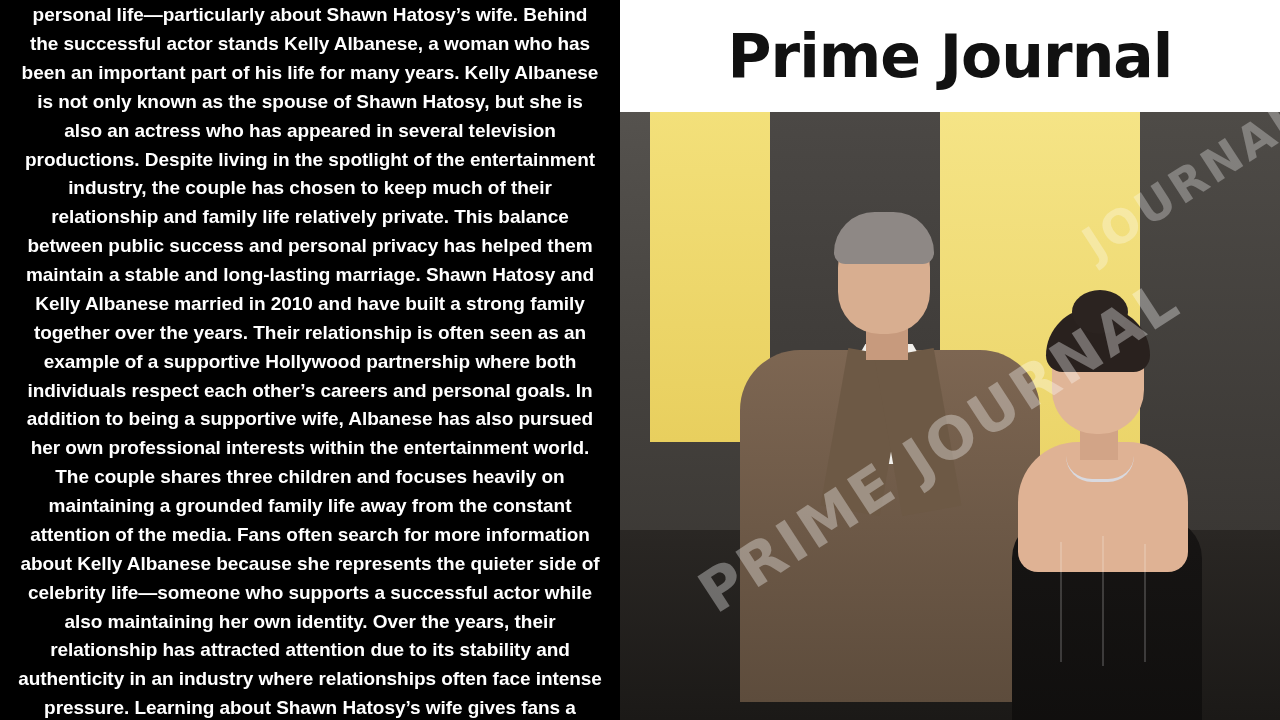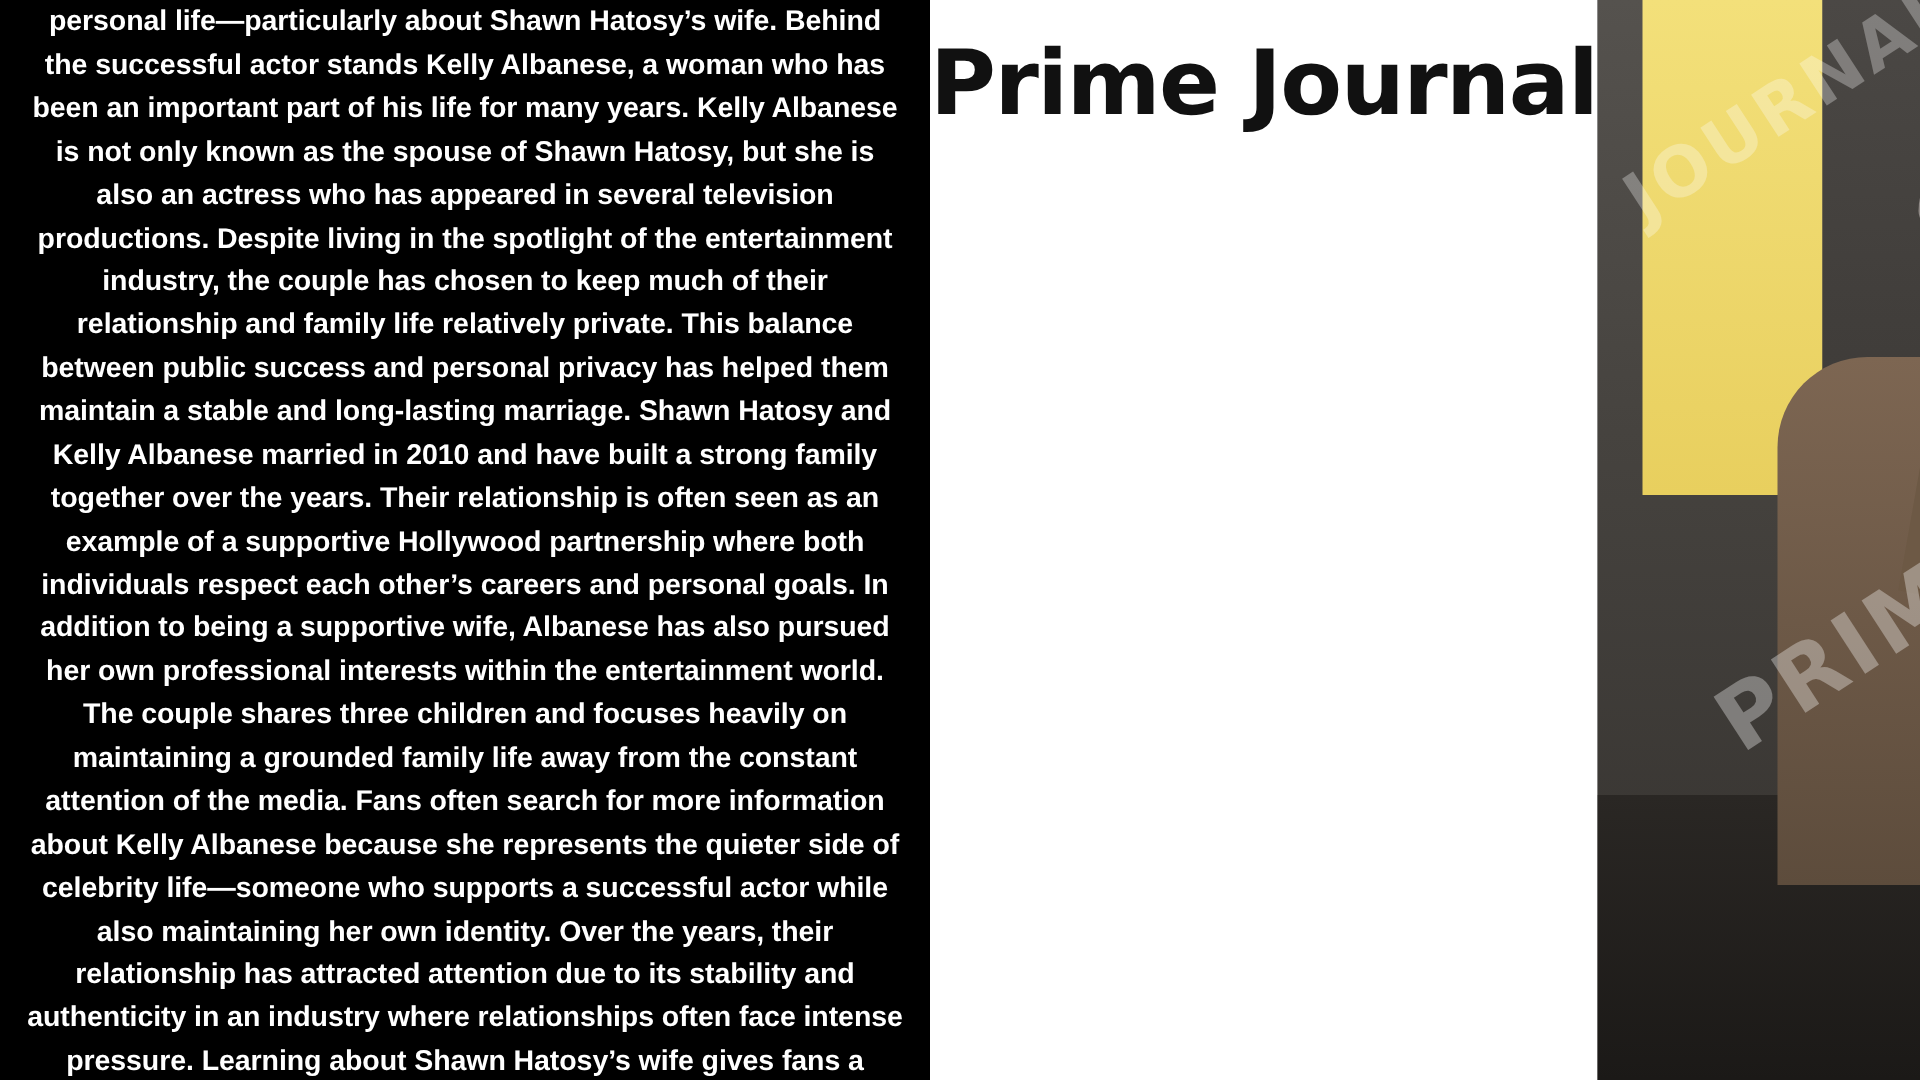--- a/index.html
+++ b/index.html
@@ -48,20 +48,21 @@
     width: 100%;
   }
 
   
   .right-panel {
     width: 660px;
     height: 720px;
     position: relative;
     background: #ffffff;
     display: flex;
+    flex-direction: column;
   }
   .masthead {
     height: 112px;
     background: #ffffff;
     display: flex;
     align-items: center;
     justify-content: center;
     flex: 0 0 112px;
   }
   .masthead-title {

